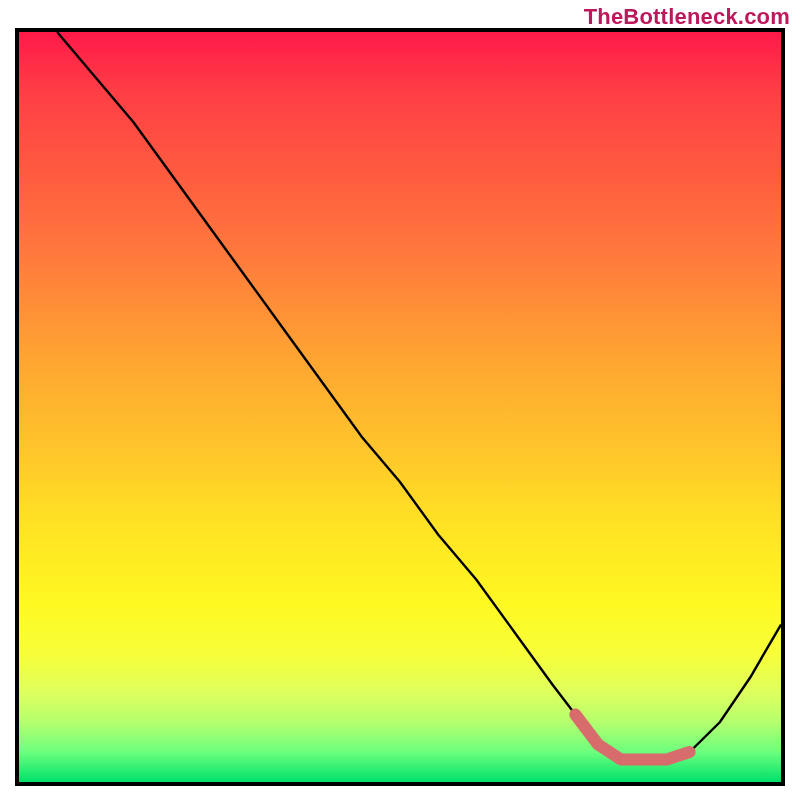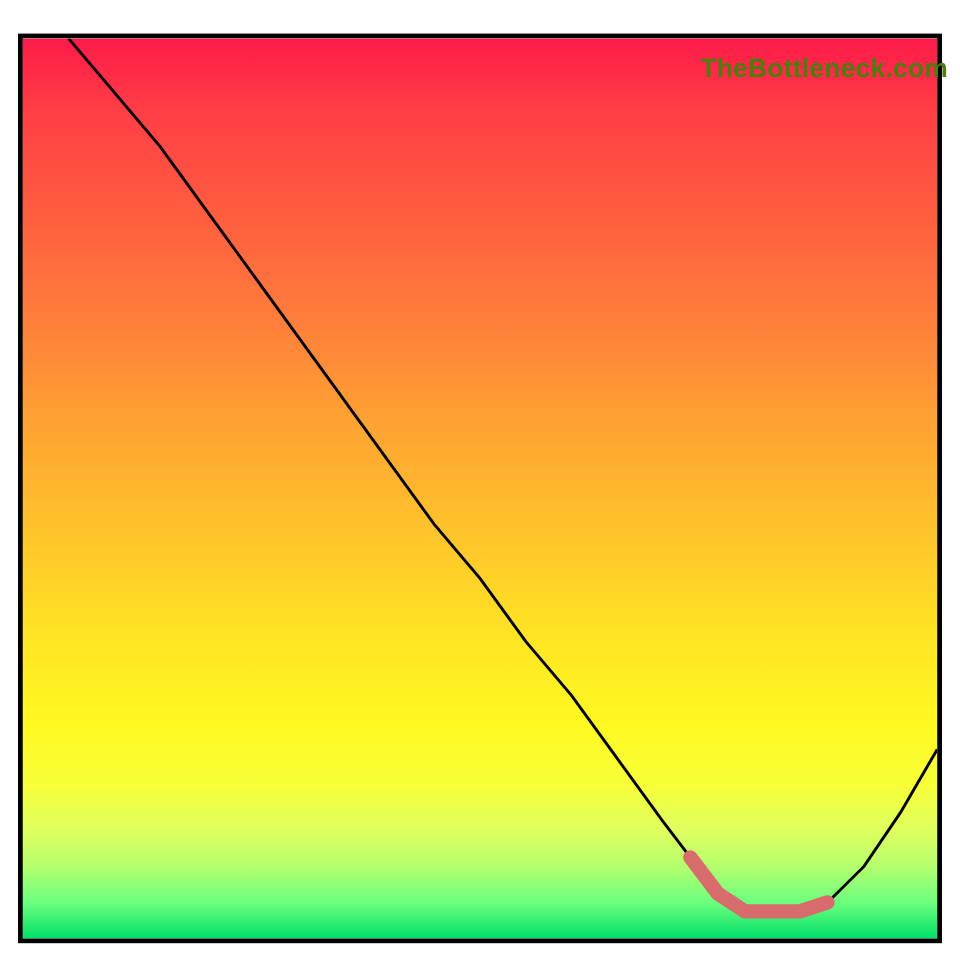--- a/index.html
+++ b/index.html
@@ -13,26 +13,25 @@
   }
   .container {
     position: relative;
     width: 800px;
     height: 800px;
   }
   .watermark {
     position: absolute;
     top: 4px;
     right: 10px;
-    color: #4d7c0f;
+    color: #be185d;
     font-size: 22px;
     font-weight: 600;
     letter-spacing: 0.2px;
     z-index: 10;
-    margin-top: 40px;
   }
   .plot-area {
     position: absolute;
     left: 15px;
     top: 28px;
     width: 770px;
     height: 758px;
     border: 4px solid #000;
     box-sizing: border-box;
     overflow: hidden;

